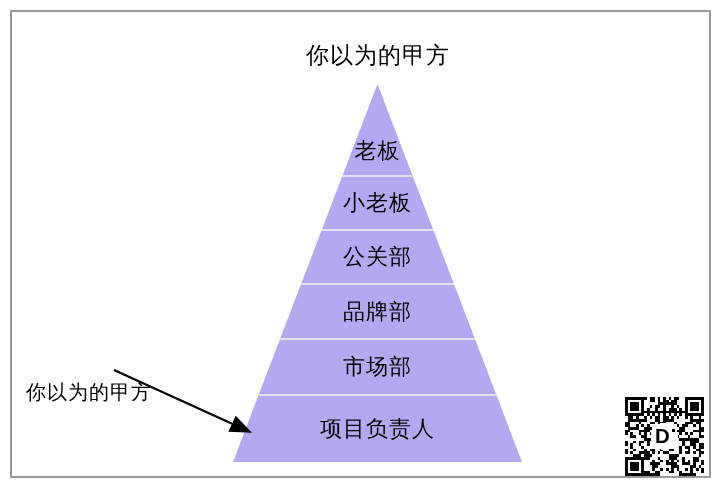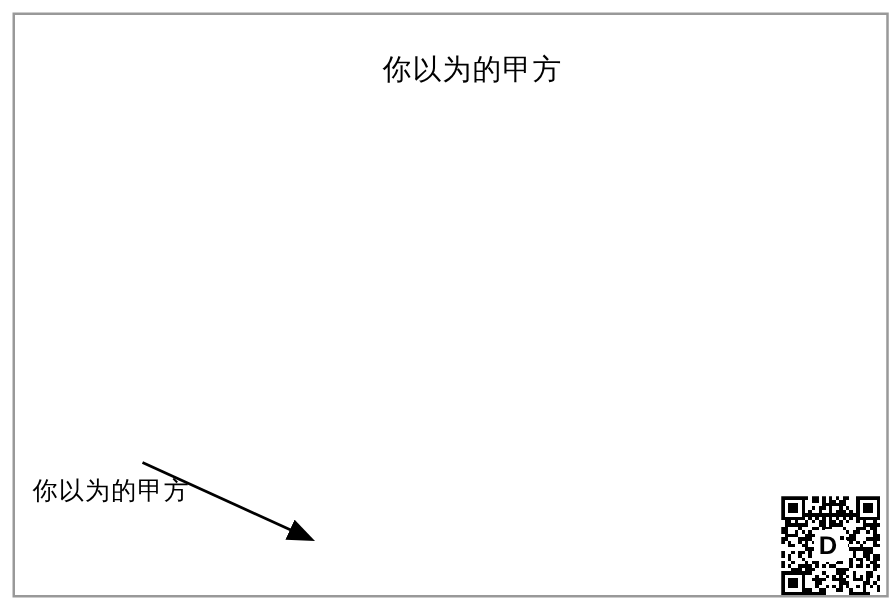--- a/index.html
+++ b/index.html
@@ -43,20 +43,40 @@
 </style>
 </head>
 <body>
 
 <div class="canvas">
 
   <div class="frame"></div>
 
   <div class="title">你以为的甲方</div>
 
+  <div class="pyramid">
+    <div class="level level-1">
+      <span>老板</span>
+    </div>
+    <div class="level level-2">
+      <span>小老板</span>
+    </div>
+    <div class="level level-3">
+      <span>公关部</span>
+    </div>
+    <div class="level level-4">
+      <span>品牌部</span>
+    </div>
+    <div class="level level-5">
+      <span>市场部</span>
+    </div>
+    <div class="level level-6">
+      <span>项目负责人</span>
+    </div>
+  </div>
 
   <div class="annotation">你以为的甲方</div>
 
   <div class="arrow-wrap">
     <svg viewBox="0 0 170 90" xmlns="http://www.w3.org/2000/svg">
       <defs>
         <marker id="arrowhead" markerWidth="10" markerHeight="8" refX="8" refY="4" orient="auto">
           <path d="M0,0 L10,4 L0,8 z" fill="#000000"></path>
         </marker>
       </defs>

